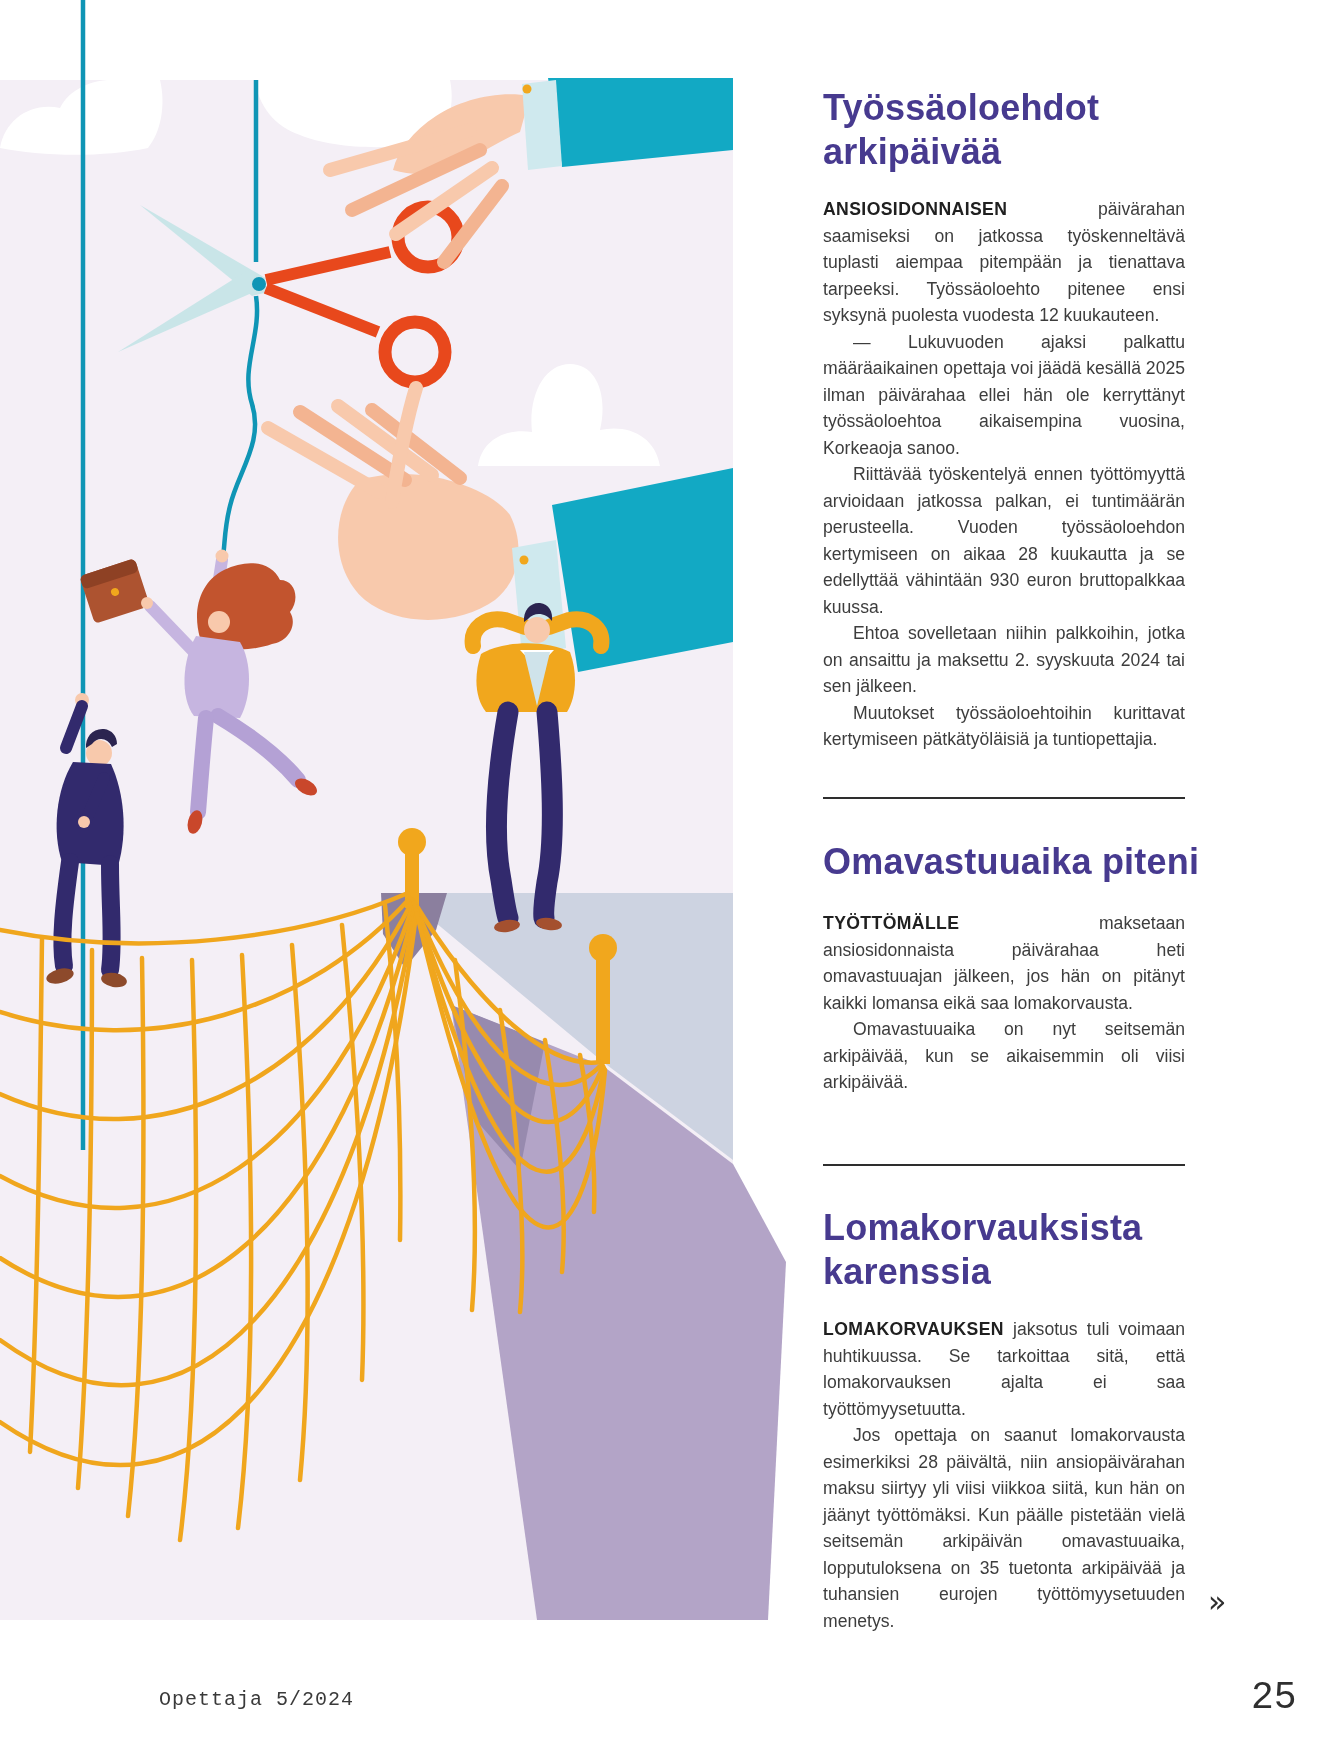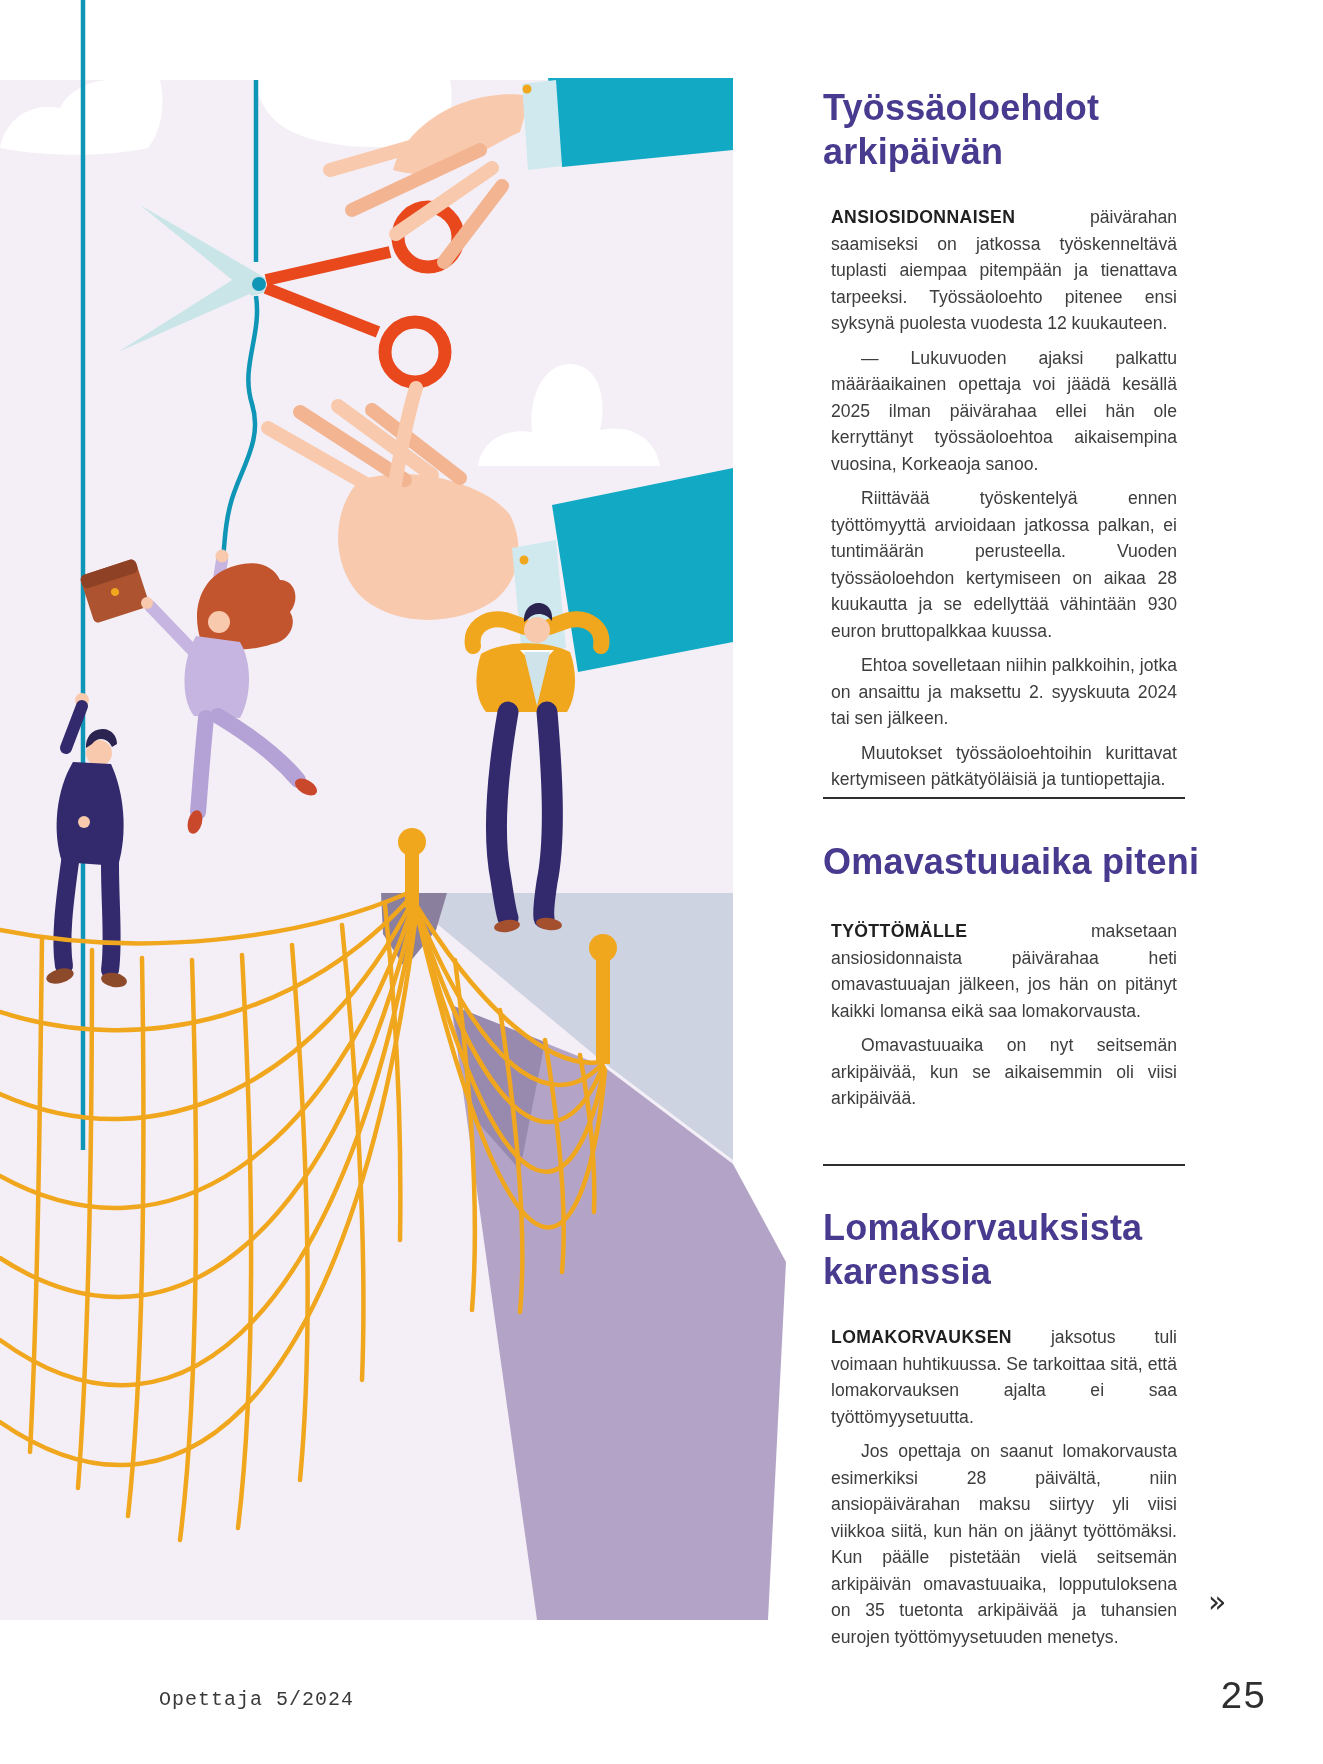--- a/index.html
+++ b/index.html
@@ -33,26 +33,26 @@
   }
   html,body{margin:0;padding:0;}
   body{
     width:1323px;height:1764px;position:relative;background:#ffffff;
     font-family:"Liberation Sans", sans-serif;overflow:hidden;
   }
   .abs{position:absolute;}
   .article-title{color:var(--title);font-weight:700;font-size:36px;line-height:44px;letter-spacing:0.2px;}
   .title-line{white-space:nowrap;}
   .body-text{width:362px;font-size:17.6px;line-height:26.5px;color:var(--body);text-align:justify;}
-  .body-text p{margin:8px;}
+  .body-text p{margin:0;}
   .body-text p.ind{text-indent:30px;}
   .lead{font-weight:700;color:#202020;letter-spacing:0.4px;}
   .divider{width:362px;height:2px;background:#2e2e2e;}
   .footer-label{font-family:"Liberation Mono", monospace;font-size:20px;color:#3a3a3a;letter-spacing:1px;margin-left:21px;}
-  .page-number{font-family:"Liberation Mono", monospace;font-size:38px;color:#2f2f2f;}
+  .page-number{font-family:"Liberation Mono", monospace;font-size:38px;color:#2f2f2f;margin-left:31px;}
   .more{font-size:30px;color:#2f2f2f;font-family:"DejaVu Sans", sans-serif;}
   
   .f-bg{fill:var(--lavender);} .f-white{fill:#ffffff;} .f-teal{fill:var(--teal);}
   .f-cuff{fill:var(--cuff);} .f-skin{fill:var(--skin);} .f-blade{fill:var(--blade);}
   .f-yellow{fill:var(--yellow);} .f-navy{fill:var(--navy);} .f-lilac{fill:var(--lilac);}
   .f-ground{fill:var(--ground);} .f-rock{fill:var(--rock);} .f-rockdark{fill:var(--rockdark);}
   .f-hairred{fill:var(--hairred);} .f-hairdark{fill:var(--hairdark);}
   .s-rope{stroke:var(--rope);stroke-width:4.5;fill:none;}
   .s-net{stroke:var(--net);stroke-width:4.5;fill:none;stroke-linecap:round;}
   .s-handle{stroke:var(--handle);fill:none;}
@@ -203,21 +203,21 @@
     <path class="s-net" d="M417,914 C520,1350 588,1260 605,1070"></path>
     <path class="s-net" d="M455,960 C470,1080 480,1210 472,1310"></path>
     <path class="s-net" d="M500,1010 C515,1110 528,1225 520,1312"></path>
     <path class="s-net" d="M545,1040 C558,1120 568,1205 562,1272"></path>
     <path class="s-net" d="M580,1055 C590,1110 596,1160 594,1212"></path>
   </g>
 </svg>
 
 <div class="abs article-title" style="left:823px;top:86px">
   <div class="title-line">Työssäoloehdot</div>
-  <div class="title-line">arkipäivän</div>
+  <div class="title-line">arkipäivää</div>
 </div>
 <div class="abs body-text" style="left:823px;top:196px">
   <p><strong class="lead">ANSIOSIDONNAISEN</strong>
     <span>päivärahan saamiseksi on jatkossa työskenneltävä tuplasti aiempaa pitempään ja tienattava tarpeeksi. Työssäoloehto pitenee ensi syksynä puolesta vuodesta 12 kuukauteen.</span></p>
   <p class="ind">— Lukuvuoden ajaksi palkattu määräaikainen opettaja voi jäädä kesällä 2025 ilman päivärahaa ellei hän ole kerryttänyt työssäoloehtoa aikaisempina vuosina, Korkeaoja sanoo.</p>
   <p class="ind">Riittävää työskentelyä ennen työttömyyttä arvioidaan jatkossa palkan, ei tuntimäärän perusteella. Vuoden työssäoloehdon kertymiseen on aikaa 28 kuukautta ja se edellyttää vähintään 930 euron bruttopalkkaa kuussa.</p>
   <p class="ind">Ehtoa sovelletaan niihin palkkoihin, jotka on ansaittu ja maksettu 2. syyskuuta 2024 tai sen jälkeen.</p>
   <p class="ind">Muutokset työssäoloehtoihin kurittavat kertymiseen pätkätyöläisiä ja tuntiopettajia.</p>
 </div>
 

